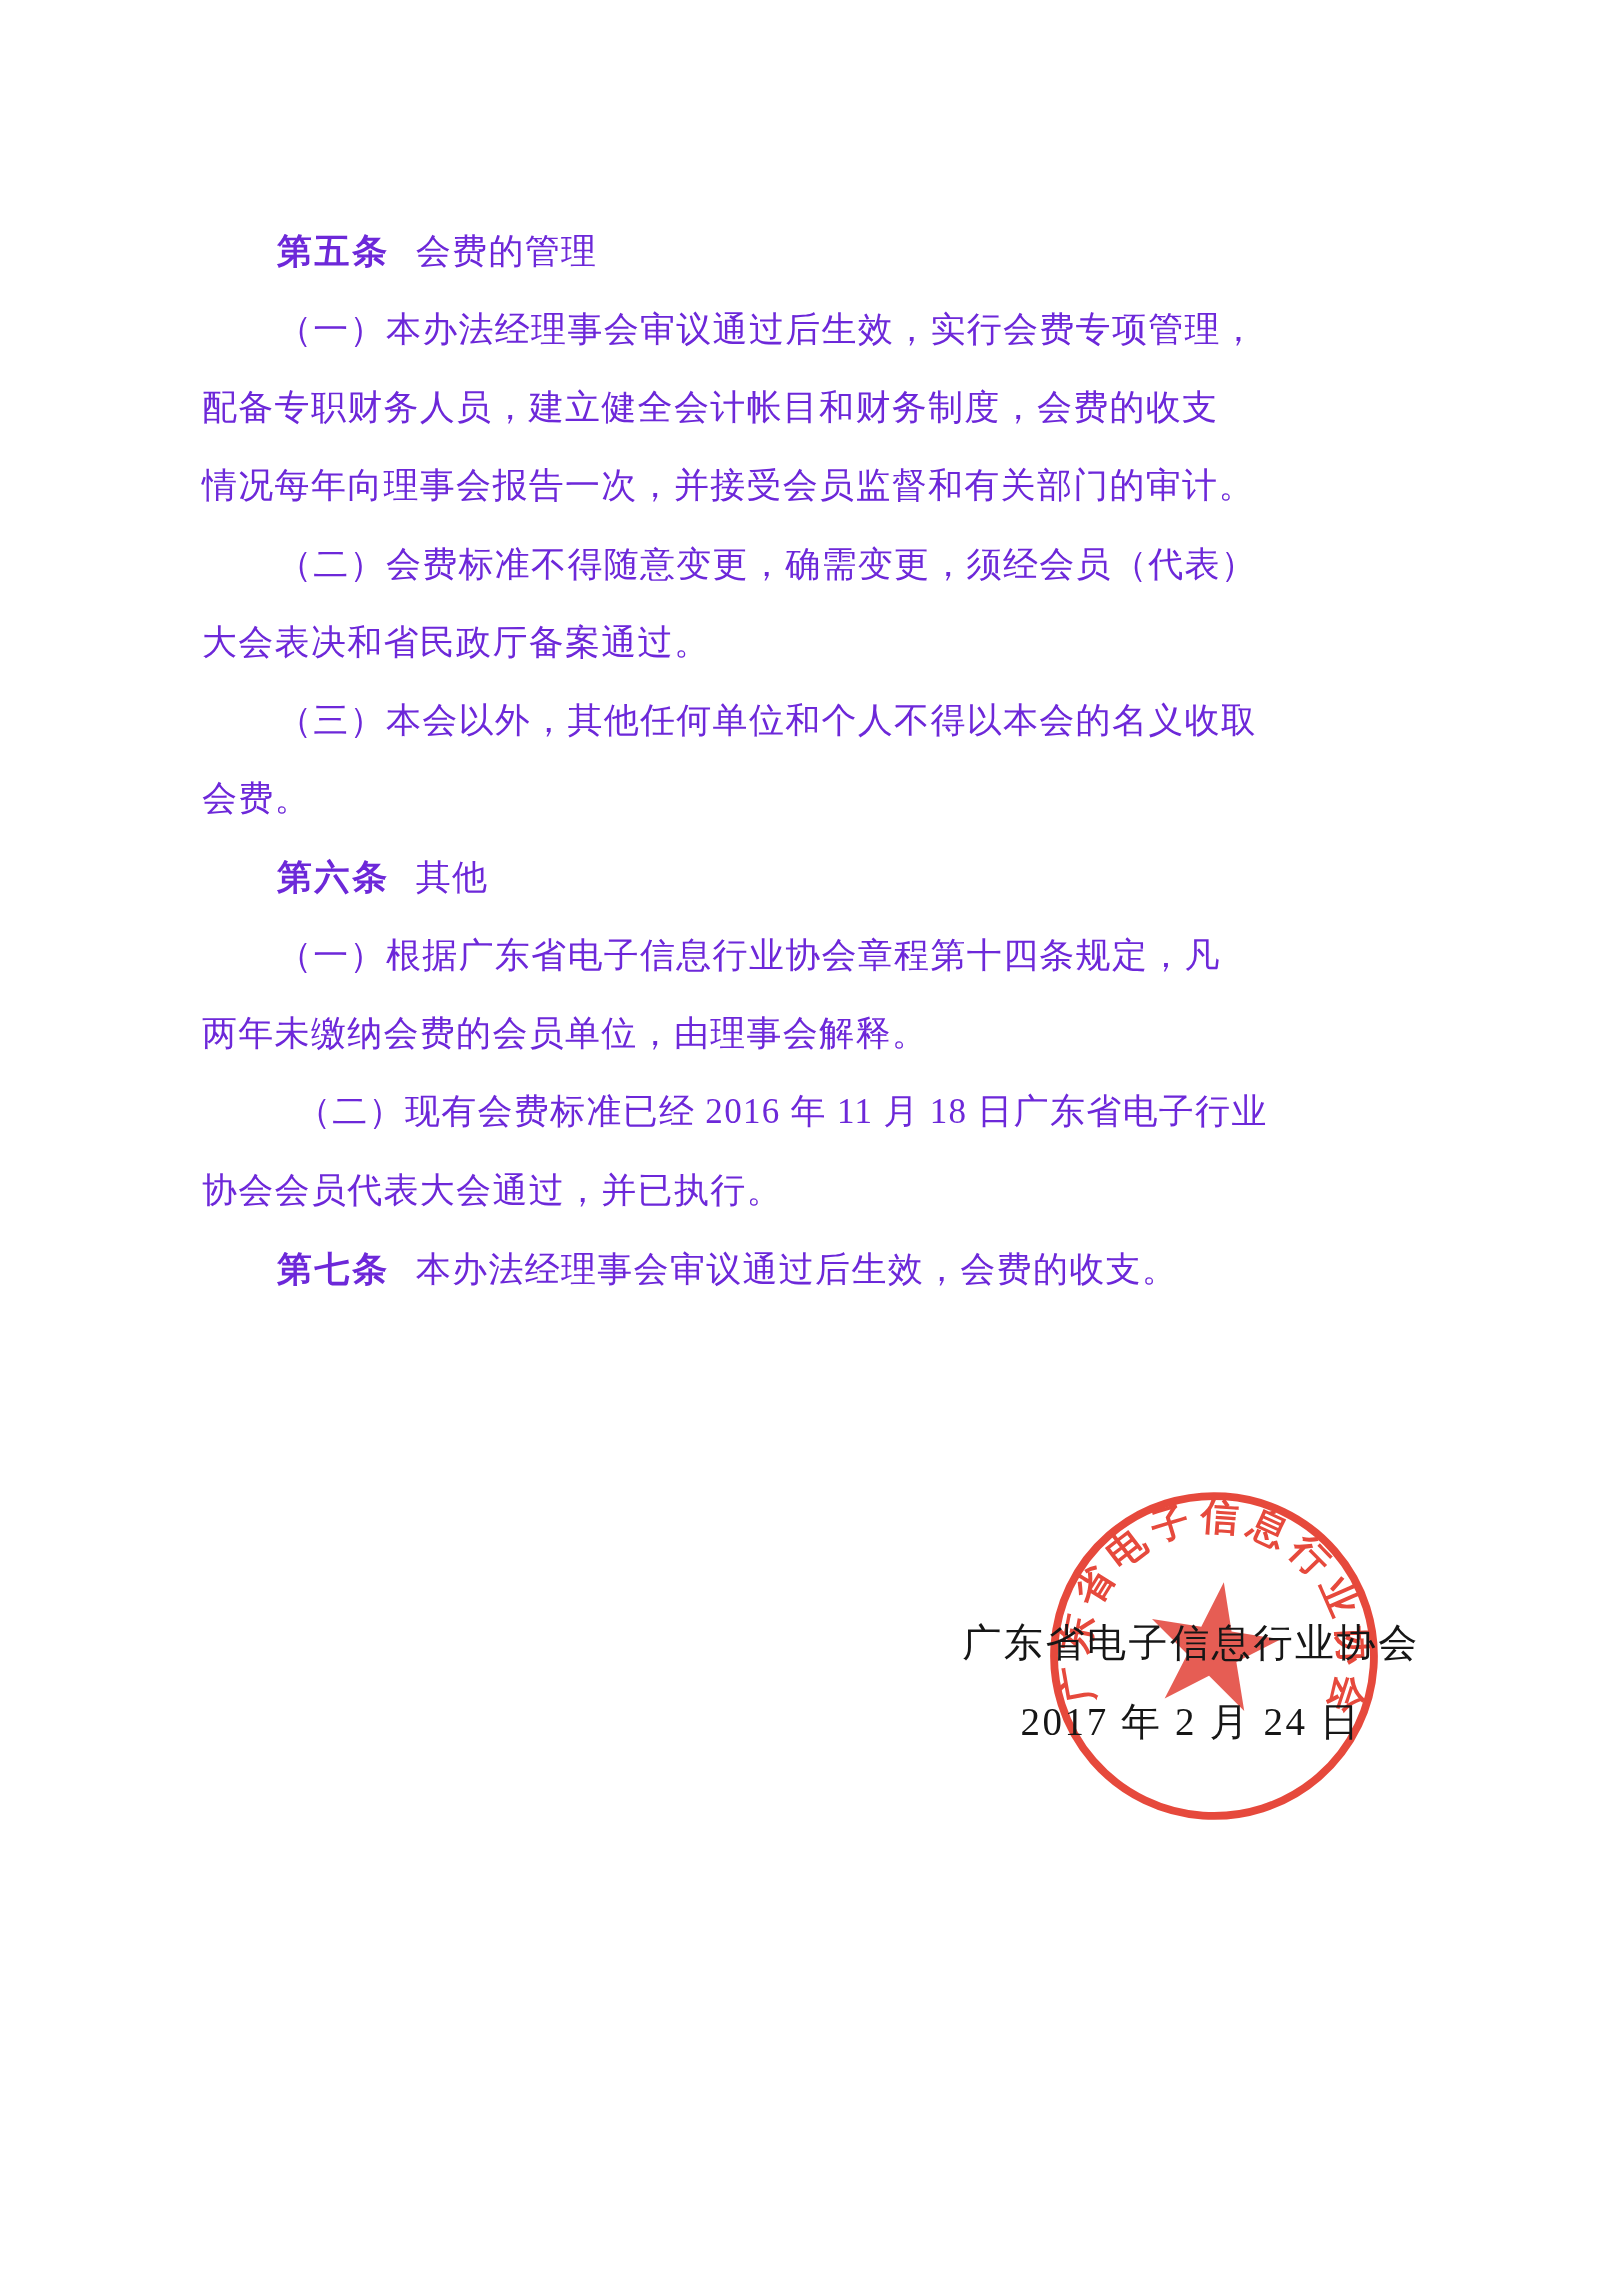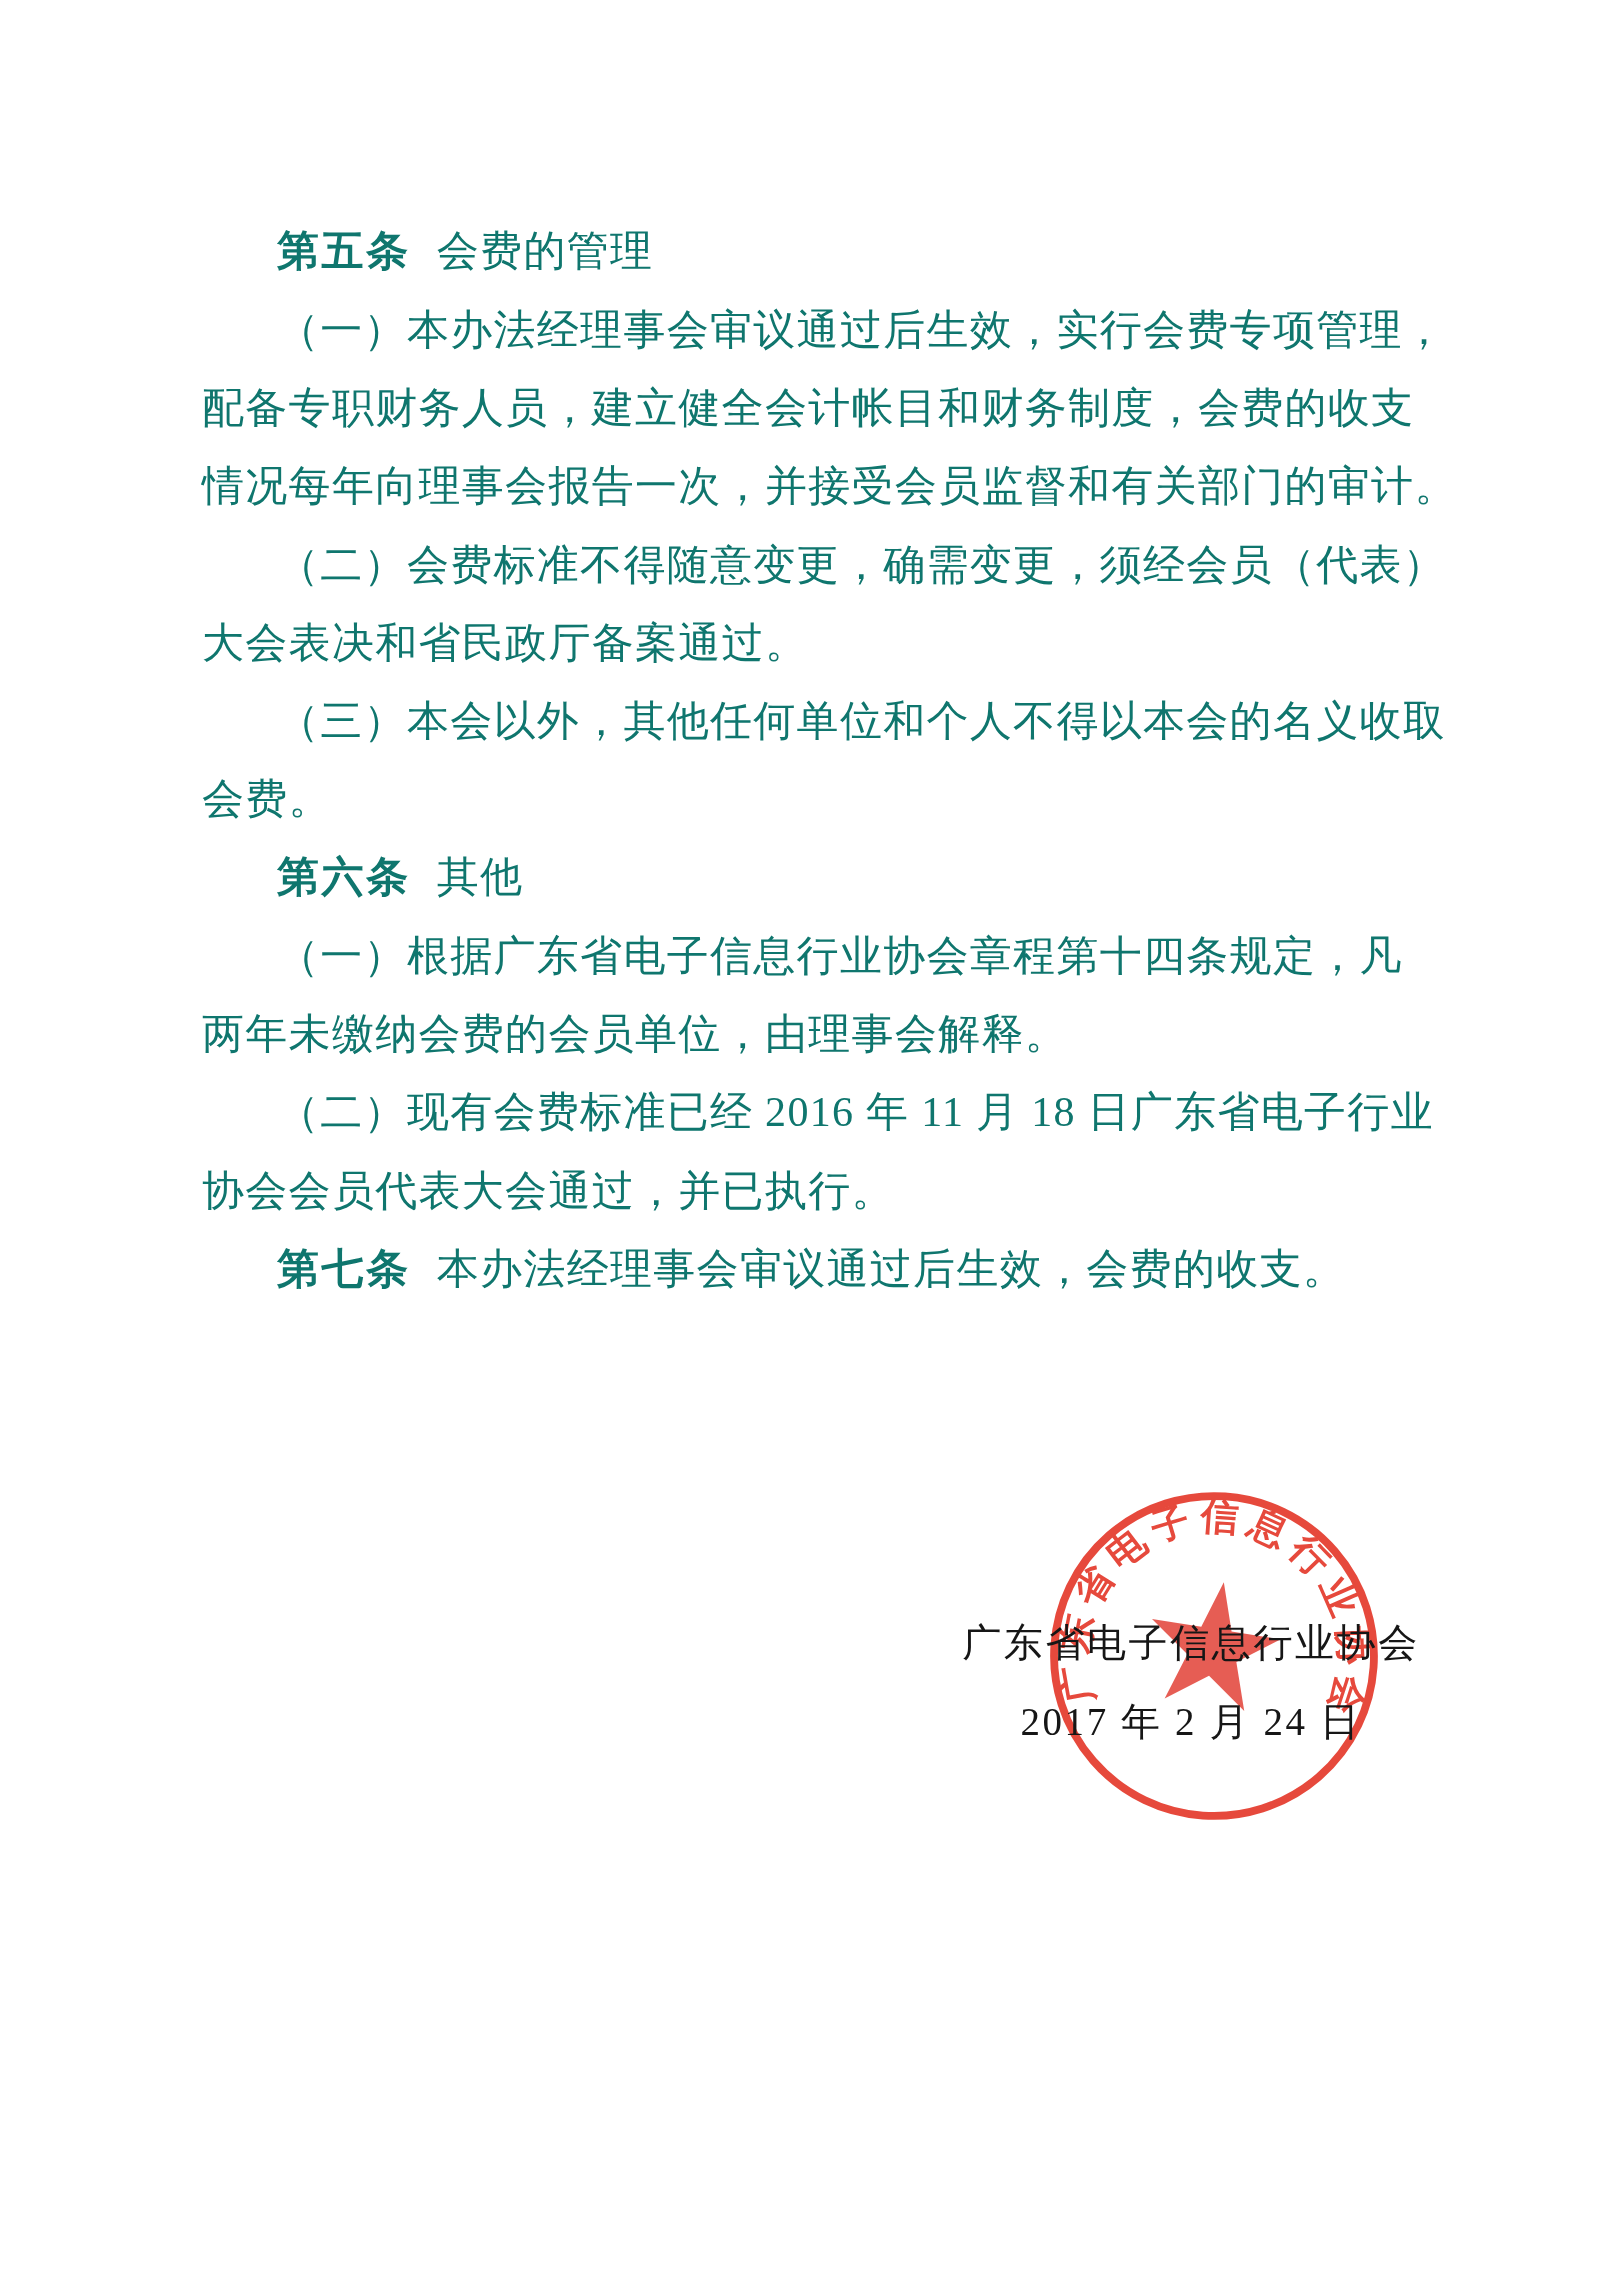--- a/index.html
+++ b/index.html
@@ -10,24 +10,24 @@
     background: #ffffff;
     overflow: hidden;
     font-family: "Liberation Serif", "DejaVu Serif", serif;
     color: #1a1a1a;
   }
   .doc-line {
     position: absolute;
     left: 202px;
     height: 78px;
     line-height: 78px;
-    font-size: 42px;
+    font-size: 35px;
     letter-spacing: 1.3px;
     white-space: nowrap;
-    color: #0f766e;
+    color: #6d28d9;
   }
   .doc-line.indent { left: 277px; }
   .article-no {
     font-weight: bold;
     font-family: "Liberation Sans", "DejaVu Sans", sans-serif;
     letter-spacing: 2.6px;
   }
   .after-prefix { margin-left: 26px; }
   .signature-line {
     position: absolute;
@@ -69,21 +69,21 @@
       <div class="doc-line indent" style="top: 291px;">（一）本办法经理事会审议通过后生效，实行会费专项管理，</div>
       <div class="doc-line" style="top: 369px;">配备专职财务人员，建立健全会计帐目和财务制度，会费的收支</div>
       <div class="doc-line" style="top: 447px;">情况每年向理事会报告一次，并接受会员监督和有关部门的审计。</div>
       <div class="doc-line indent" style="top: 526px;">（二）会费标准不得随意变更，确需变更，须经会员（代表）</div>
       <div class="doc-line" style="top: 604px;">大会表决和省民政厅备案通过。</div>
       <div class="doc-line indent" style="top: 682px;">（三）本会以外，其他任何单位和个人不得以本会的名义收取</div>
       <div class="doc-line" style="top: 760px;">会费。</div>
       <div class="doc-line indent" style="top: 838px;"><span class="article-no">第六条</span><span class="after-prefix">其他</span></div>
       <div class="doc-line indent" style="top: 917px;">（一）根据广东省电子信息行业协会章程第十四条规定，凡</div>
       <div class="doc-line" style="top: 995px;">两年未缴纳会费的会员单位，由理事会解释。</div>
-      <div class="doc-line indent" style="top: 1073px;">（二）现有会费标准已经 2016 年 11 月 18 日广东省电子行业</div>
+      <div class="doc-line indent" style="top: 1073px; margin-left: 19px;">（二）现有会费标准已经 2016 年 11 月 18 日广东省电子行业</div>
       <div class="doc-line" style="top: 1152px; text-align: right;">协会会员代表大会通过，并已执行。</div>
       <div class="doc-line indent" style="top: 1230px;"><span class="article-no">第七条</span><span class="after-prefix">本办法经理事会审议通过后生效，会费的收支。</span></div>
     </div>
 
   <svg class="seal-svg" viewBox="0 0 530 530" xmlns="http://www.w3.org/2000/svg">
     <g transform="rotate(4 265 265)">
       <circle cx="265" cy="265" r="245" fill="none" stroke="#e43a2c" stroke-width="12"></circle>
       <g transform="translate(263,256) rotate(5)">
         <polygon points="0,-105 23.5,-32.4 99.9,-32.4 38.0,12.4 61.7,84.9 0,40 -61.7,84.9 -38.0,12.4 -99.9,-32.4 -23.5,-32.4" fill="#e0382c" opacity="0.88"></polygon>
       </g>

